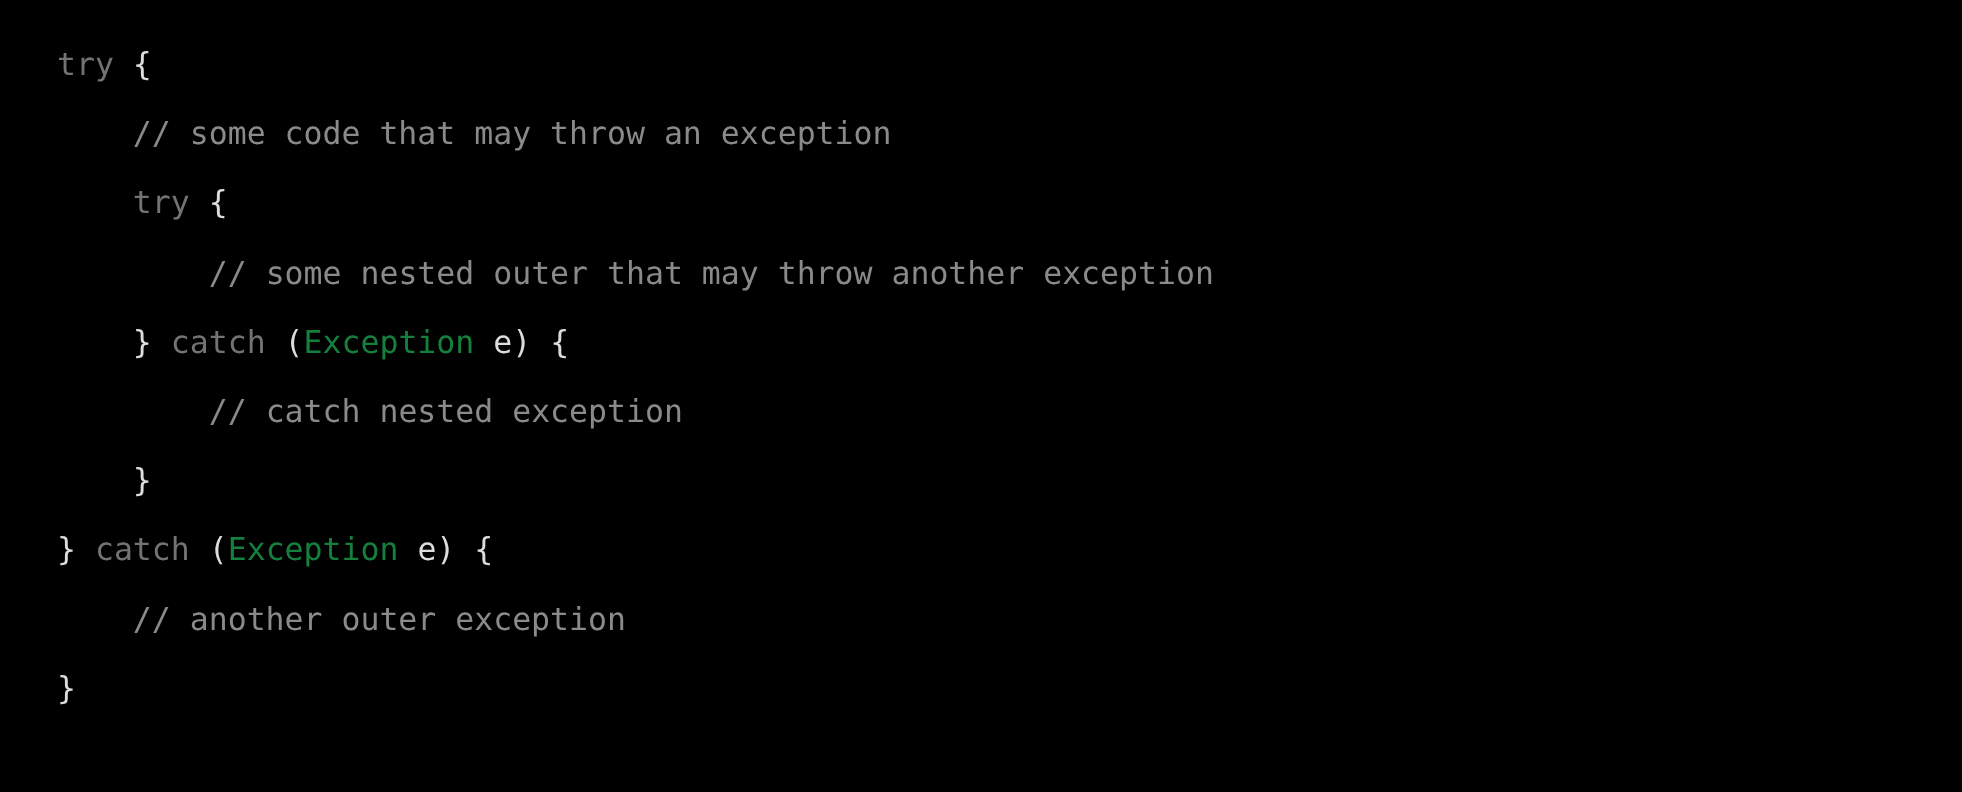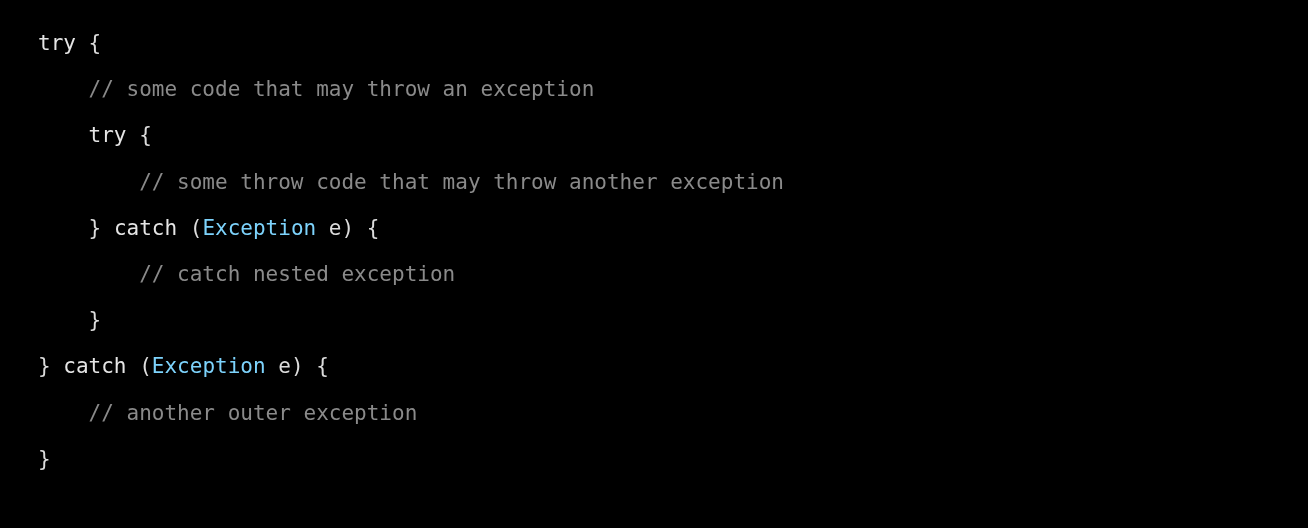--- a/index.html
+++ b/index.html
@@ -15,40 +15,40 @@
       font-size: 21px;
       line-height: 2.2;
       color: #d0d0d0;
       padding: 20px 0 0 38px;
       overflow: hidden;
     }
     .code-block {
       white-space: pre;
     }
     .kw {
-      color: #e5e5e5;
+      color: #737373;
     }
     .type {
-      color: #7dd3fc;
+      color: #15803d;
     }
     .punct {
       color: #dcdcdc;
     }
     .comment {
       color: #8a8a8a;
     }
     .var {
       color: #dcdcdc;
     }
   </style>
 </head>
 <body>
 
 <div class="code-block"><span class="kw">try</span><span class="punct"> {</span>
 <span>    </span><span class="comment">// some code that may throw an exception</span>
 <span>    </span><span class="kw">try</span><span class="punct"> {</span>
-<span>        </span><span class="comment">// some throw code that may throw another exception</span>
+<span>        </span><span class="comment">// some nested outer that may throw another exception</span>
 <span>    </span><span class="punct">} </span><span class="kw">catch</span><span class="punct"> (</span><span class="type">Exception</span><span class="var"> e</span><span class="punct">) {</span>
 <span>        </span><span class="comment">// catch nested exception</span>
 <span>    </span><span class="punct">}</span>
 <span class="punct">} </span><span class="kw">catch</span><span class="punct"> (</span><span class="type">Exception</span><span class="var"> e</span><span class="punct">) {</span>
 <span>    </span><span class="comment">// another outer exception</span>
 <span class="punct">}</span></div>
 
 </body></html>

